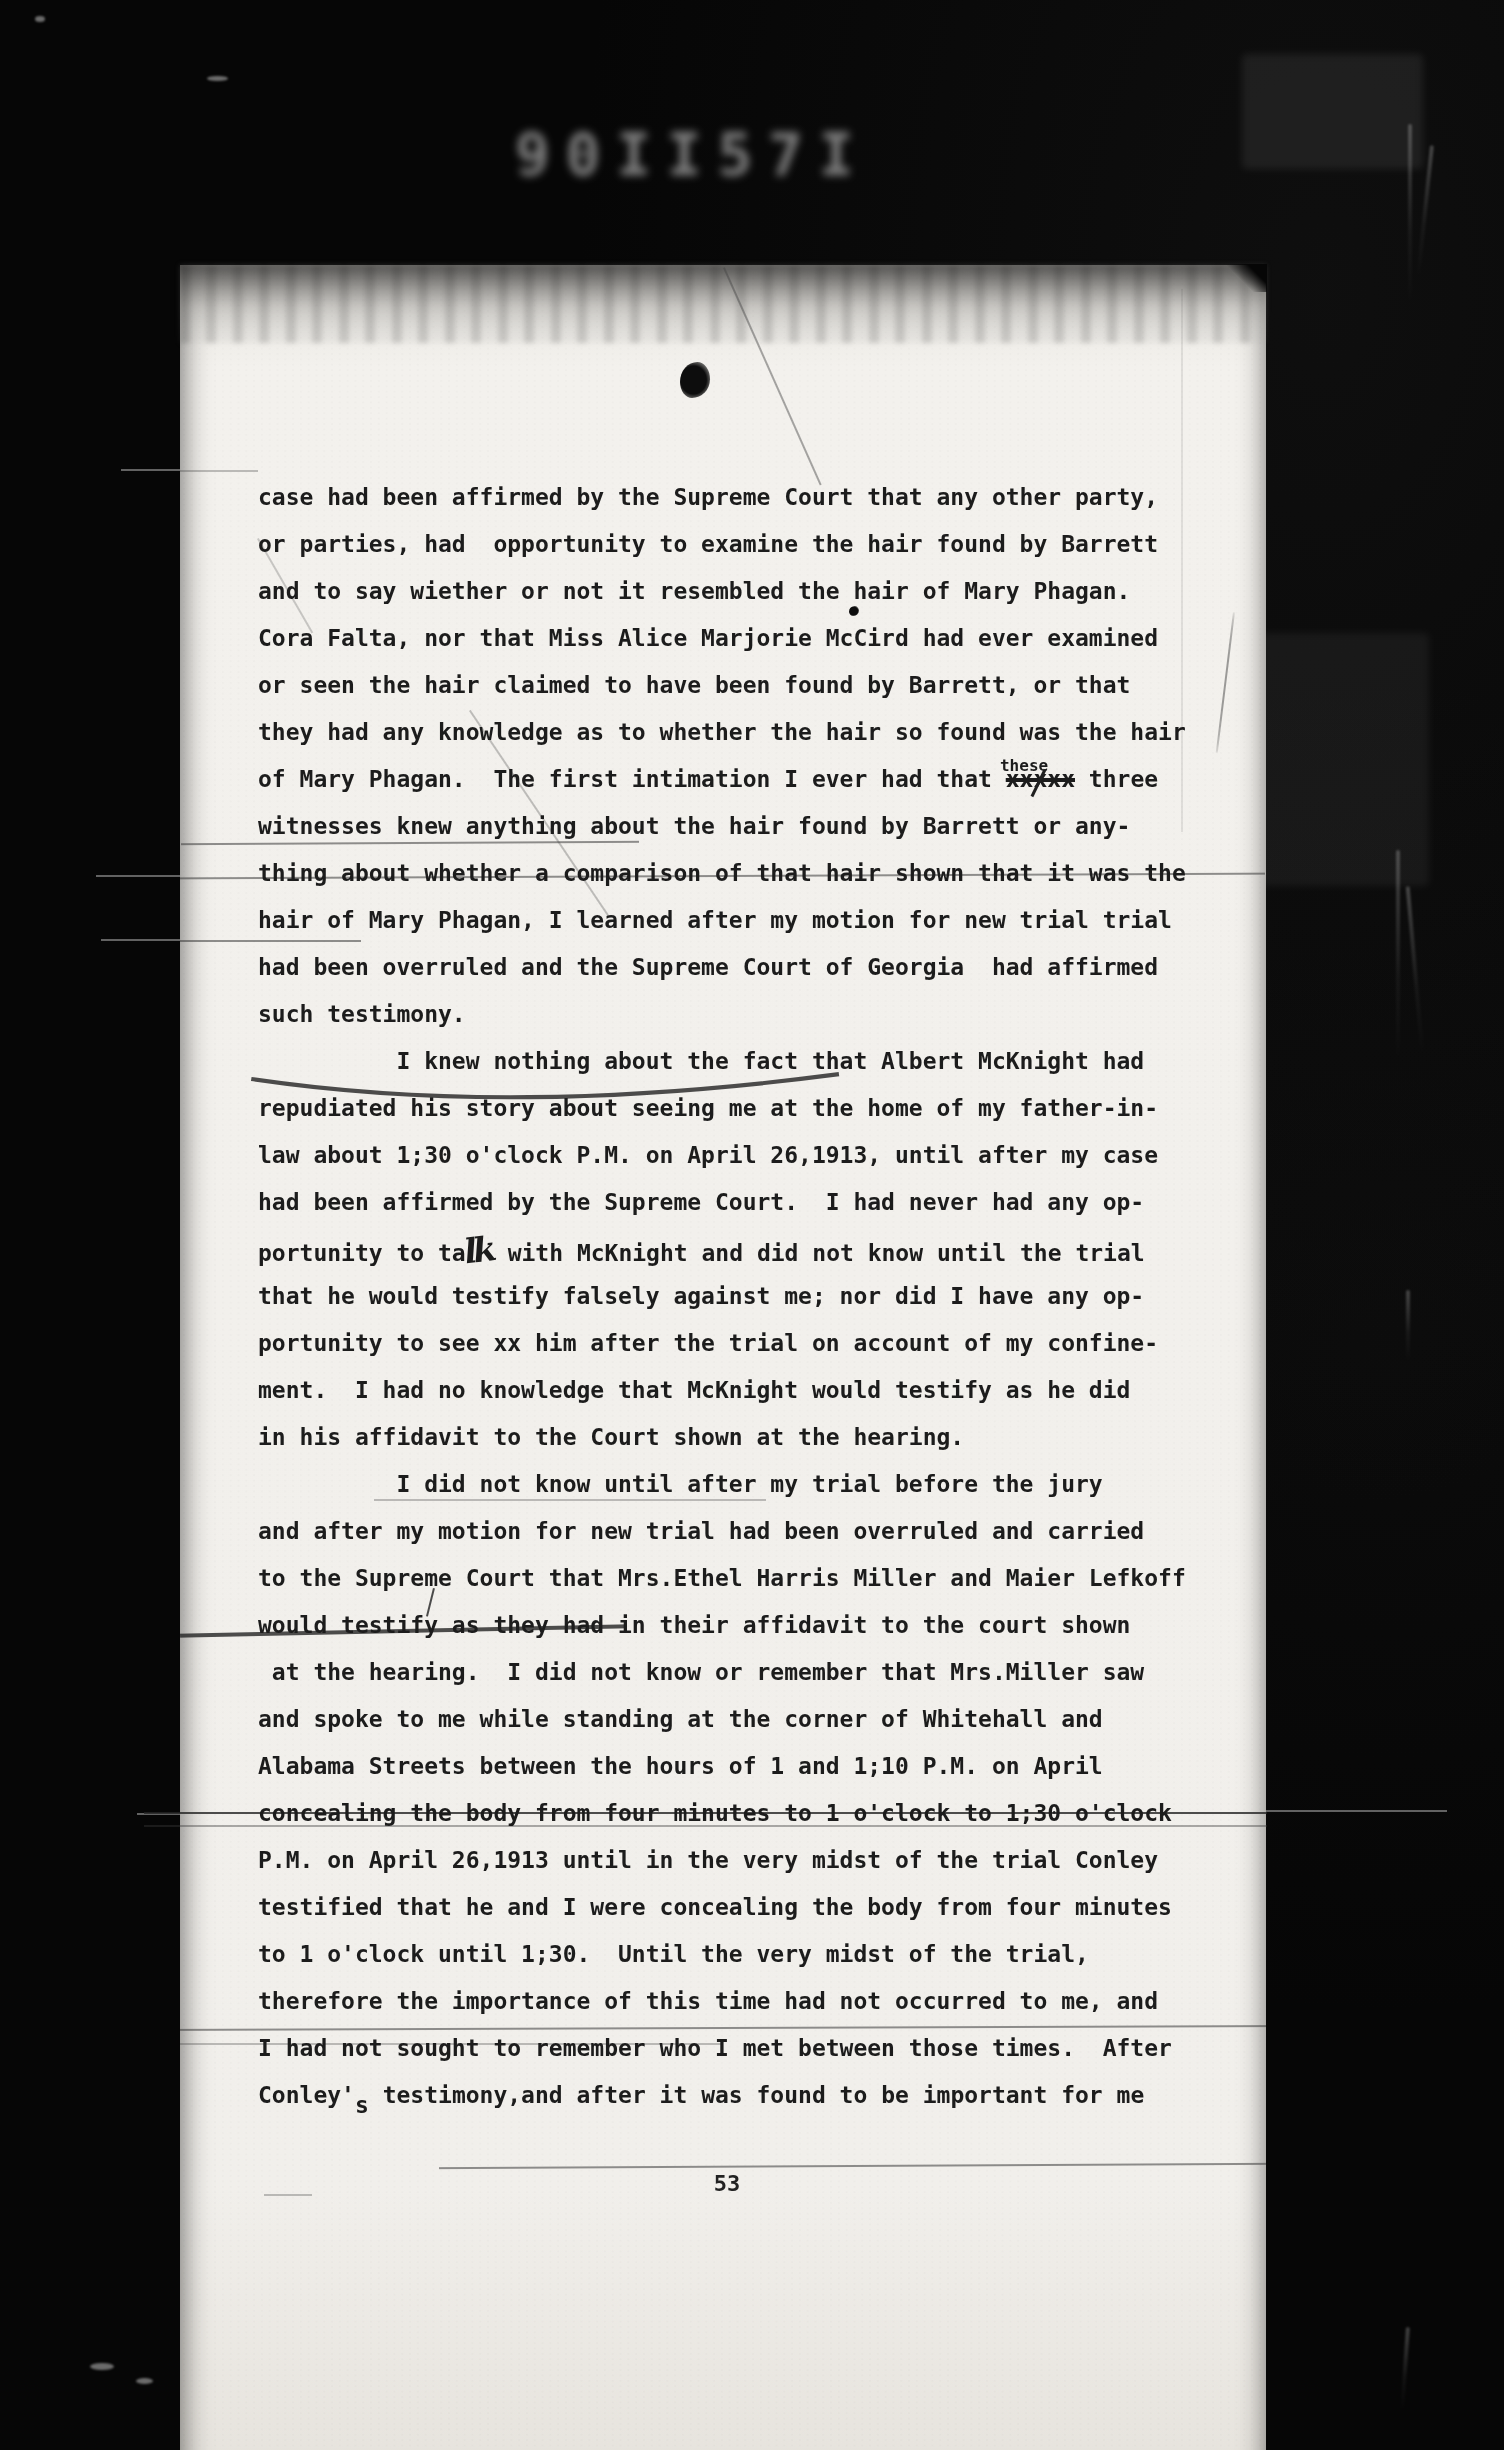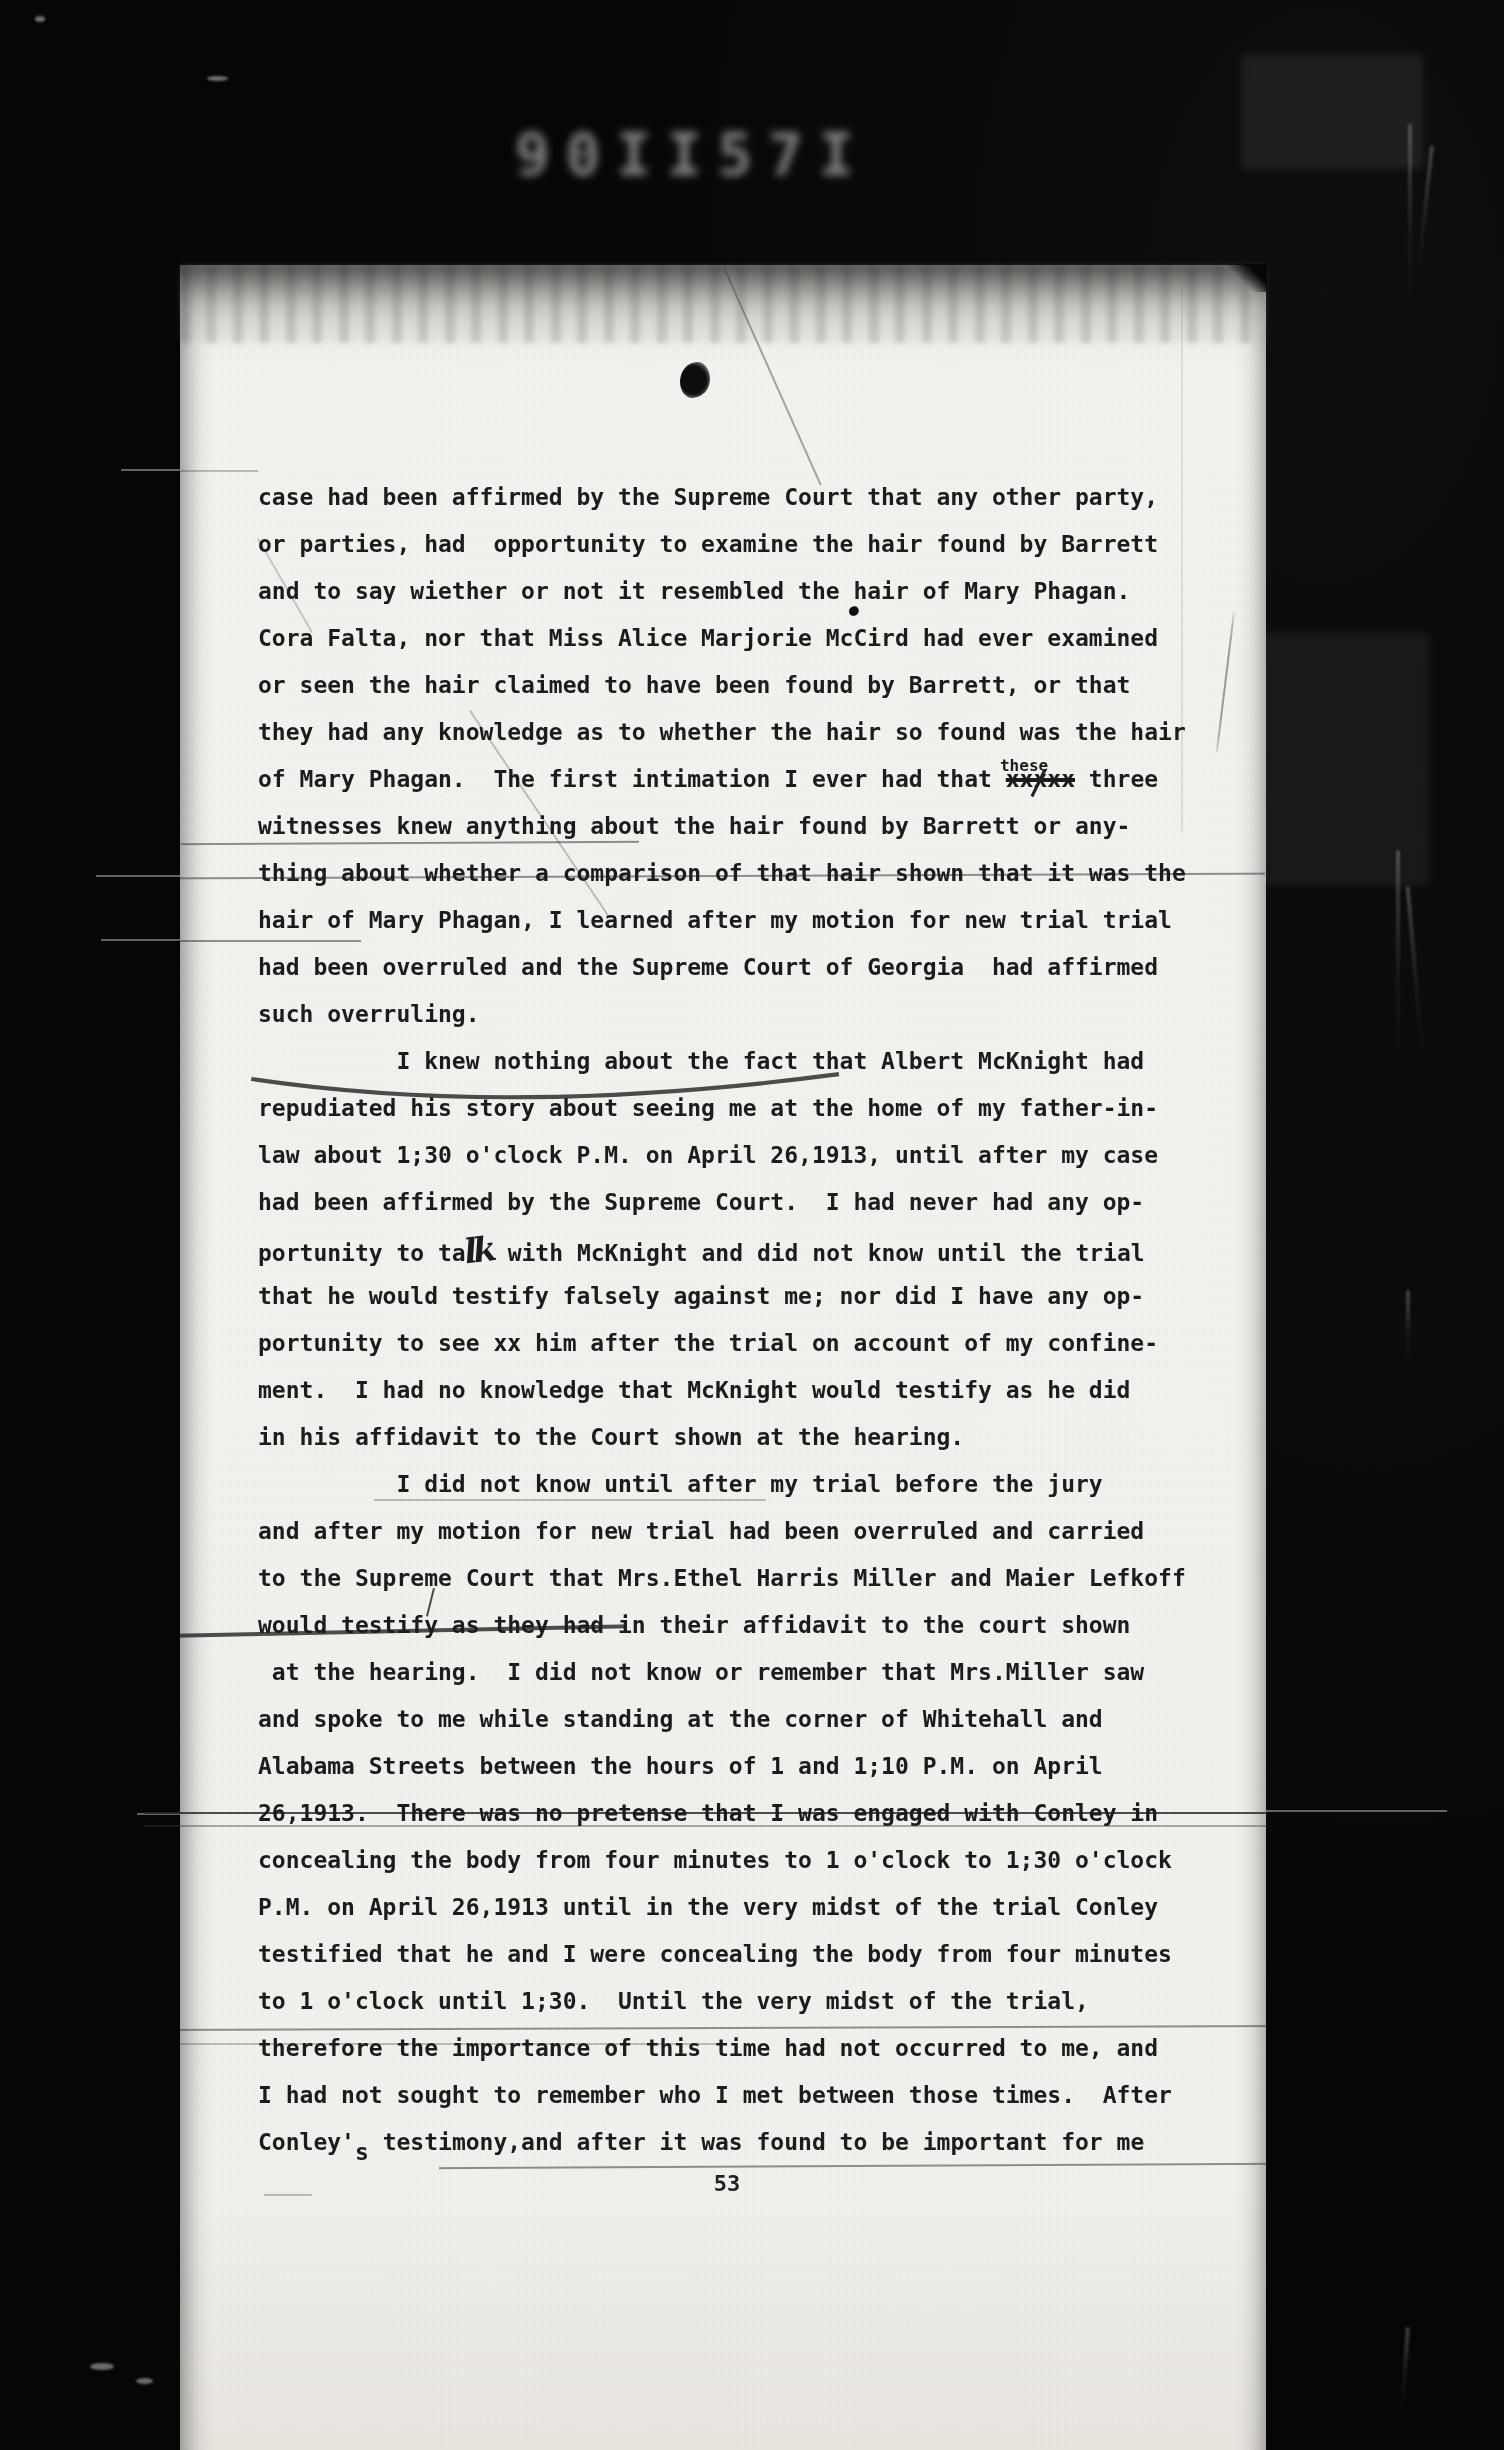--- a/index.html
+++ b/index.html
@@ -130,38 +130,37 @@
         <div class="tline"><span>or parties, had  opportunity to examine the hair found by Barrett</span></div>
         <div class="tline"><span>and to say wiether or not it resembled the hair of Mary Phagan.</span></div>
         <div class="tline"><span>Cora Falta, nor that Miss Alice Marjorie McCird had ever examined</span></div>
         <div class="tline"><span>or seen the hair claimed to have been found by Barrett, or that</span></div>
         <div class="tline"><span>they had any knowledge as to whether the hair so found was the hair</span></div>
         <div class="tline"><span>of Mary Phagan.  The first intimation I ever had that </span><span class="seg-strike">xxxxx<span class="above">these</span></span><span> three</span></div>
         <div class="tline"><span>witnesses knew anything about the hair found by Barrett or any-</span></div>
         <div class="tline"><span>thing about whether a comparison of that hair shown that it was the</span></div>
         <div class="tline"><span>hair of Mary Phagan, I learned after my motion for new trial trial</span></div>
         <div class="tline"><span>had been overruled and the Supreme Court of Georgia  had affirmed</span></div>
-        <div class="tline"><span>such overruling.</span></div>
+        <div class="tline"><span>such testimony.</span></div>
         <div class="tline"><span>          I knew nothing about the fact that Albert McKnight had</span></div>
         <div class="tline"><span>repudiated his story about seeing me at the home of my father-in-</span></div>
         <div class="tline"><span>law about 1;30 o'clock P.M. on April 26,1913, until after my case</span></div>
         <div class="tline"><span>had been affirmed by the Supreme Court.  I had never had any op-</span></div>
         <div class="tline"><span>portunity to ta</span><span class="seg-hand">lk</span><span> with McKnight and did not know until the trial</span></div>
         <div class="tline"><span>that he would testify falsely against me; nor did I have any op-</span></div>
         <div class="tline"><span>portunity to see xx him after the trial on account of my confine-</span></div>
         <div class="tline"><span>ment.  I had no knowledge that McKnight would testify as he did</span></div>
         <div class="tline"><span>in his affidavit to the Court shown at the hearing.</span></div>
         <div class="tline"><span>          I did not know until after my trial before the jury</span></div>
         <div class="tline"><span>and after my motion for new trial had been overruled and carried</span></div>
         <div class="tline"><span>to the Supreme Court that Mrs.Ethel Harris Miller and Maier Lefkoff</span></div>
         <div class="tline"><span>would testify as they had in their affidavit to the court shown</span></div>
         <div class="tline"><span> at the hearing.  I did not know or remember that Mrs.Miller saw</span></div>
         <div class="tline"><span>and spoke to me while standing at the corner of Whitehall and</span></div>
         <div class="tline"><span>Alabama Streets between the hours of 1 and 1;10 P.M. on April</span></div>
-        <div class="tline"><span>26,1913.  There was no pretense that I was engaged with Conley in</span></div>
         <div class="tline"><span>concealing the body from four minutes to 1 o'clock to 1;30 o'clock</span></div>
         <div class="tline"><span>P.M. on April 26,1913 until in the very midst of the trial Conley</span></div>
         <div class="tline"><span>testified that he and I were concealing the body from four minutes</span></div>
         <div class="tline"><span>to 1 o'clock until 1;30.  Until the very midst of the trial,</span></div>
         <div class="tline"><span>therefore the importance of this time had not occurred to me, and</span></div>
         <div class="tline"><span>I had not sought to remember who I met between those times.  After</span></div>
         <div class="tline"><span>Conley'</span><span class="seg-sub">s</span><span> testimony,and after it was found to be important for me</span></div>
       </div>
 
     <div class="page-number">53</div>

